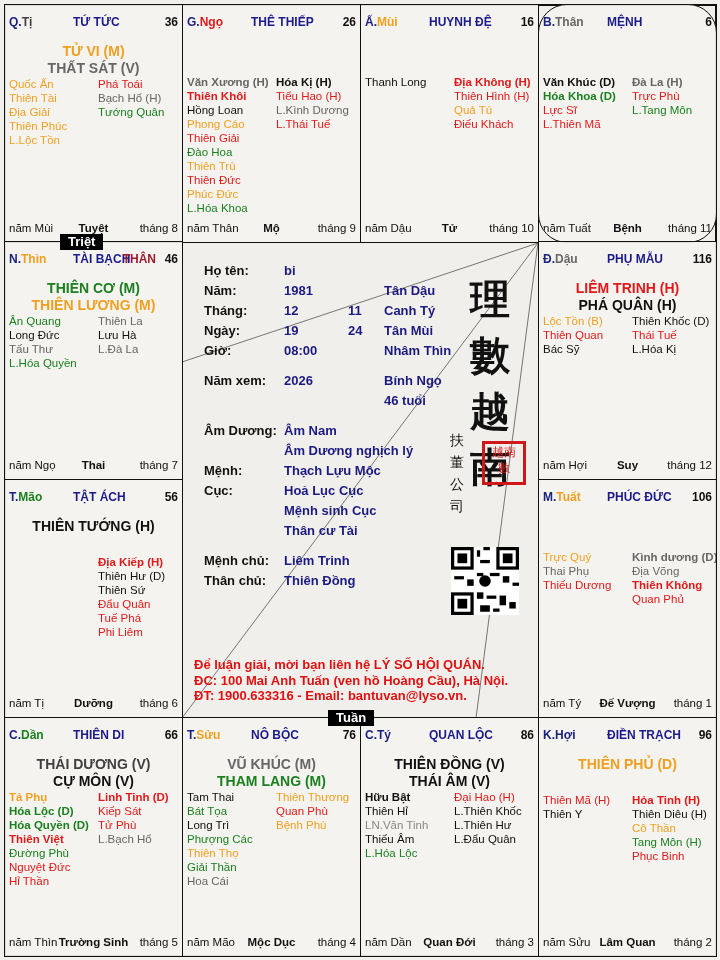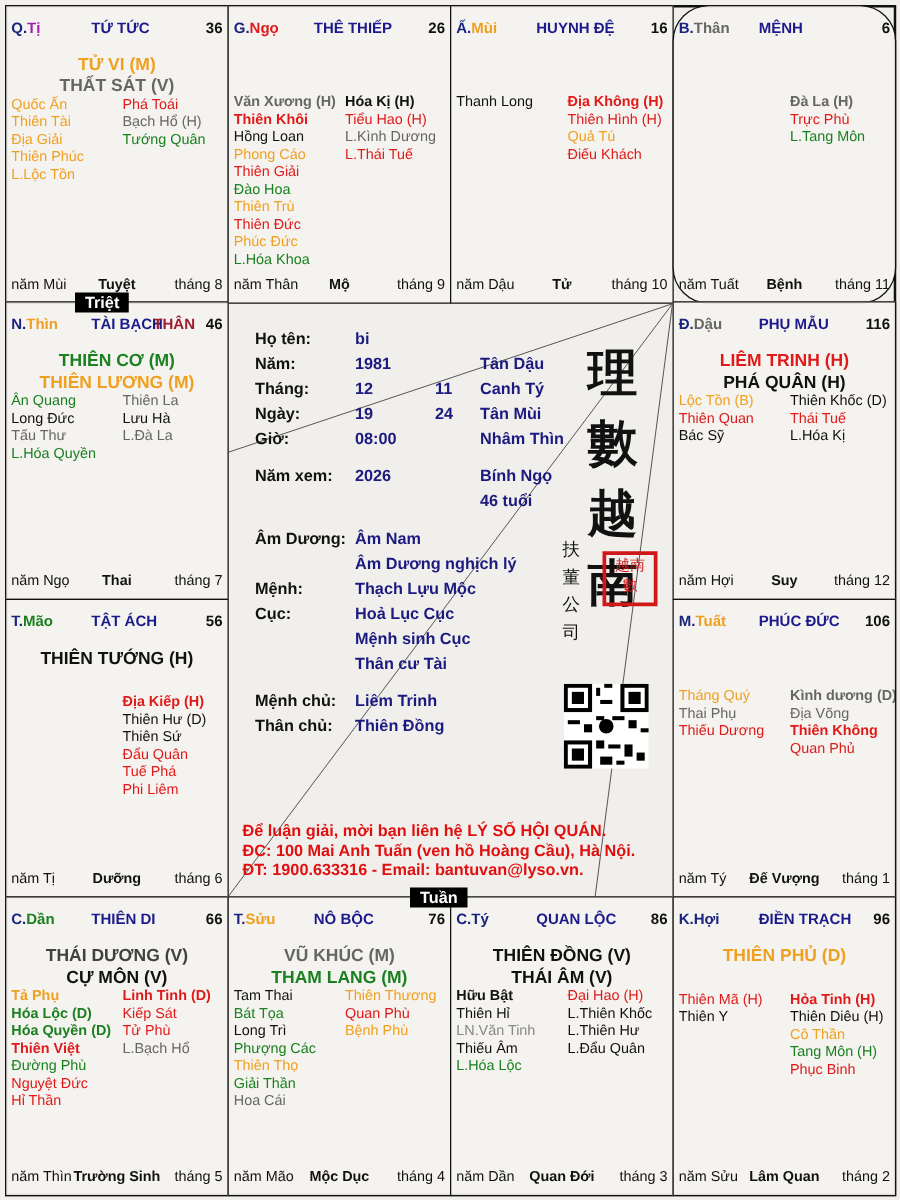--- a/index.html
+++ b/index.html
@@ -36,21 +36,21 @@
   <svg style="position:absolute;left:0;top:0;" width="713" height="953">
     <line x1="532" y1="237" x2="176" y2="356" stroke="#555" stroke-width="0.8"></line>
     <line x1="532" y1="237" x2="176" y2="712" stroke="#555" stroke-width="0.8"></line>
     <line x1="532" y1="237" x2="470" y2="712" stroke="#555" stroke-width="0.8"></line>
   </svg>
 </div>
 
 <div id="cells">
     <div class="cell" style="left: 4px; top: 4px; width: 179px; height: 239px;">
       <div class="hdr">
-    <span class="stem"><span>Q.</span><span style="color:#a21caf">Tị</span></span>
+    <span class="stem"><span>Q.</span><span style="color:#404040">Tị</span></span>
     <span class="title">TỨ TỨC</span>
     <span class="than"></span>
     <span class="age">36</span>
   </div>
       <div class="main" style="top:38px">
         <div style="color:#f0a020">TỬ VI (M)</div>
         <div style="color:#666666">THẤT SÁT (V)</div>
       </div>
       <div class="col" style="left:4px;top:72px">
         <div class="" style="color:#f0a020">Quốc Ấn</div>
@@ -126,20 +126,26 @@
   </div>
     </div>
     <div class="cell" style="left: 538px; top: 4px; width: 179px; height: 239px; border-radius: 29px;">
       <div class="hdr">
     <span class="stem"><span>B.</span><span style="color:#666666">Thân</span></span>
     <span class="title">MỆNH</span>
     <span class="than"></span>
     <span class="age">6</span>
   </div>
       <div class="main" style="top:38px"></div>
+      <div class="col" style="left:4px;top:70px">
+        <div class="b" style="color:#111111">Văn Khúc (D)</div>
+        <div class="b" style="color:#1a8020">Hóa Khoa (D)</div>
+        <div class="" style="color:#e01a1a">Lực Sĩ</div>
+        <div class="" style="color:#e01a1a">L.Thiên Mã</div>
+      </div>
       <div class="col" style="left:93px;top:70px">
         <div class="b" style="color:#666666">Đà La (H)</div>
         <div class="" style="color:#e01a1a">Trực Phù</div>
         <div class="" style="color:#1a8020">L.Tang Môn</div>
       </div>
       <div class="ftr">
     <span class="y">năm Tuất</span>
     <span class="st">Bệnh</span>
     <span class="m">tháng 11</span>
   </div>
@@ -226,21 +232,21 @@
     </div>
     <div class="cell" style="left: 538px; top: 479px; width: 179px; height: 239px;">
       <div class="hdr">
     <span class="stem"><span>M.</span><span style="color:#f0a020">Tuất</span></span>
     <span class="title">PHÚC ĐỨC</span>
     <span class="than"></span>
     <span class="age">106</span>
   </div>
       <div class="main" style="top:38px"></div>
       <div class="col" style="left:4px;top:70px">
-        <div class="" style="color:#f0a020">Tháng Quý</div>
+        <div class="" style="color:#f0a020">Trực Quý</div>
         <div class="" style="color:#666666">Thai Phụ</div>
         <div class="" style="color:#e01a1a">Thiếu Dương</div>
       </div>
       <div class="col" style="left:93px;top:70px">
         <div class="b" style="color:#666666">Kình dương (D)</div>
         <div class="" style="color:#666666">Địa Võng</div>
         <div class="b" style="color:#e01a1a">Thiên Không</div>
         <div class="" style="color:#e01a1a">Quan Phủ</div>
       </div>
       <div class="ftr">

